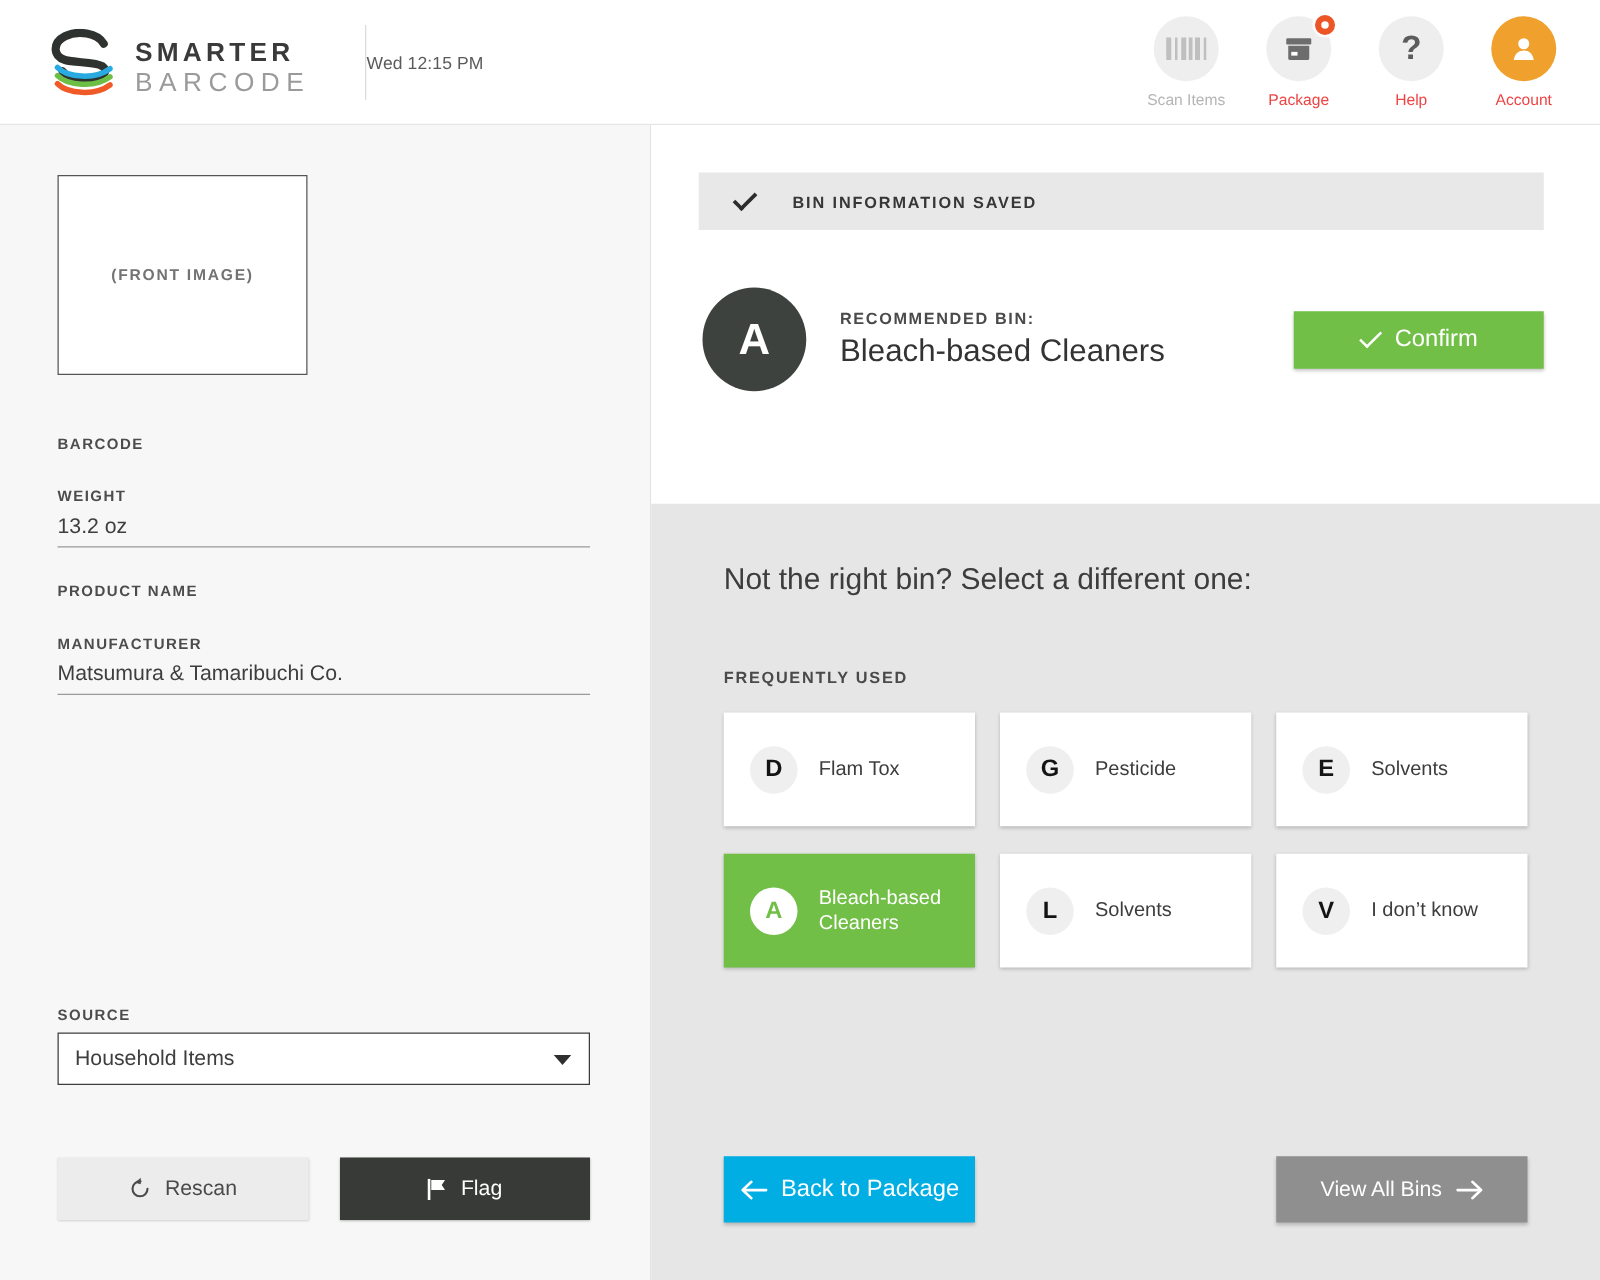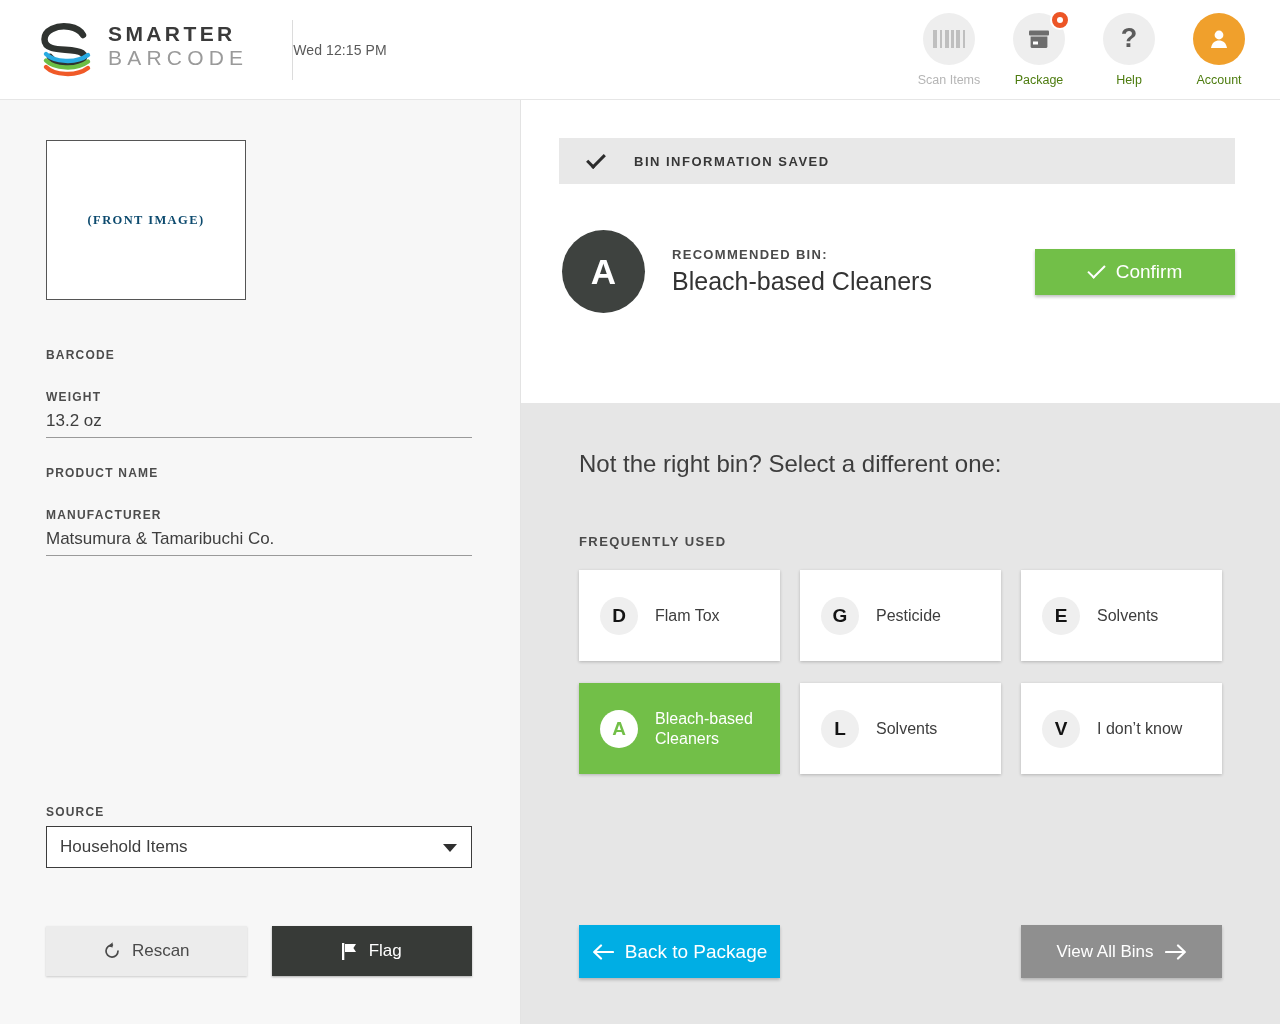--- a/index.html
+++ b/index.html
@@ -21,21 +21,21 @@
     height: 100px;
     min-height: 100px;
     background: #ffffff;
     border-bottom: 1px solid #e6e6e6;
     display: flex;
     align-items: center;
     position: relative;
   }
   .logo-wrap {
     display: flex;
-    align-items: flex-start;
+    align-items: flex-end;
     margin-left: 38px;
   }
   .logo-mark { width: 58px; height: 54px; flex: 0 0 58px; }
   .logo-text { margin-left: 12px; line-height: 1; }
   .logo-line1 {
     font-size: 21px;
     font-weight: bold;
     letter-spacing: 3.4px;
     color: #3a3a3a;
     display: block;
@@ -78,21 +78,21 @@
     width: 52px; height: 52px;
     border-radius: 50%;
     background: #eeeeee;
     display: flex; align-items: center; justify-content: center;
     position: relative;
   }
   .haction-circle.accent { background: #f0a02c; }
   .haction-label {
     margin-top: 8px;
     font-size: 12.5px;
-    color: #4d7c0f;
+    color: #ef4444;
     white-space: nowrap;
   }
   .haction-label.dim { color: #b5b5b5; }
   .badge {
     position: absolute;
     top: -3px; right: -5px;
     width: 20px; height: 20px;
     border-radius: 50%;
     background: #ec5526;
     border: 2px solid #ffffff;
@@ -124,22 +124,21 @@
   .thumb {
     width: 200px; height: 160px;
     background: #ffffff;
     border: 1px solid #555555;
     display: flex; align-items: center; justify-content: center;
   }
   .thumb span {
     font-size: 12.5px;
     font-weight: bold;
     letter-spacing: 1.4px;
-    color: #0c4a6e;
-    font-family: Liberation Serif, serif;
+    color: #737373;
   }
 
   .fields { margin-top: 48px; }
   .field { margin-bottom: 28px; }
   .field-label {
     font-size: 12px;
     font-weight: bold;
     letter-spacing: 1.2px;
     color: #4c4c4c;
     display: block;

